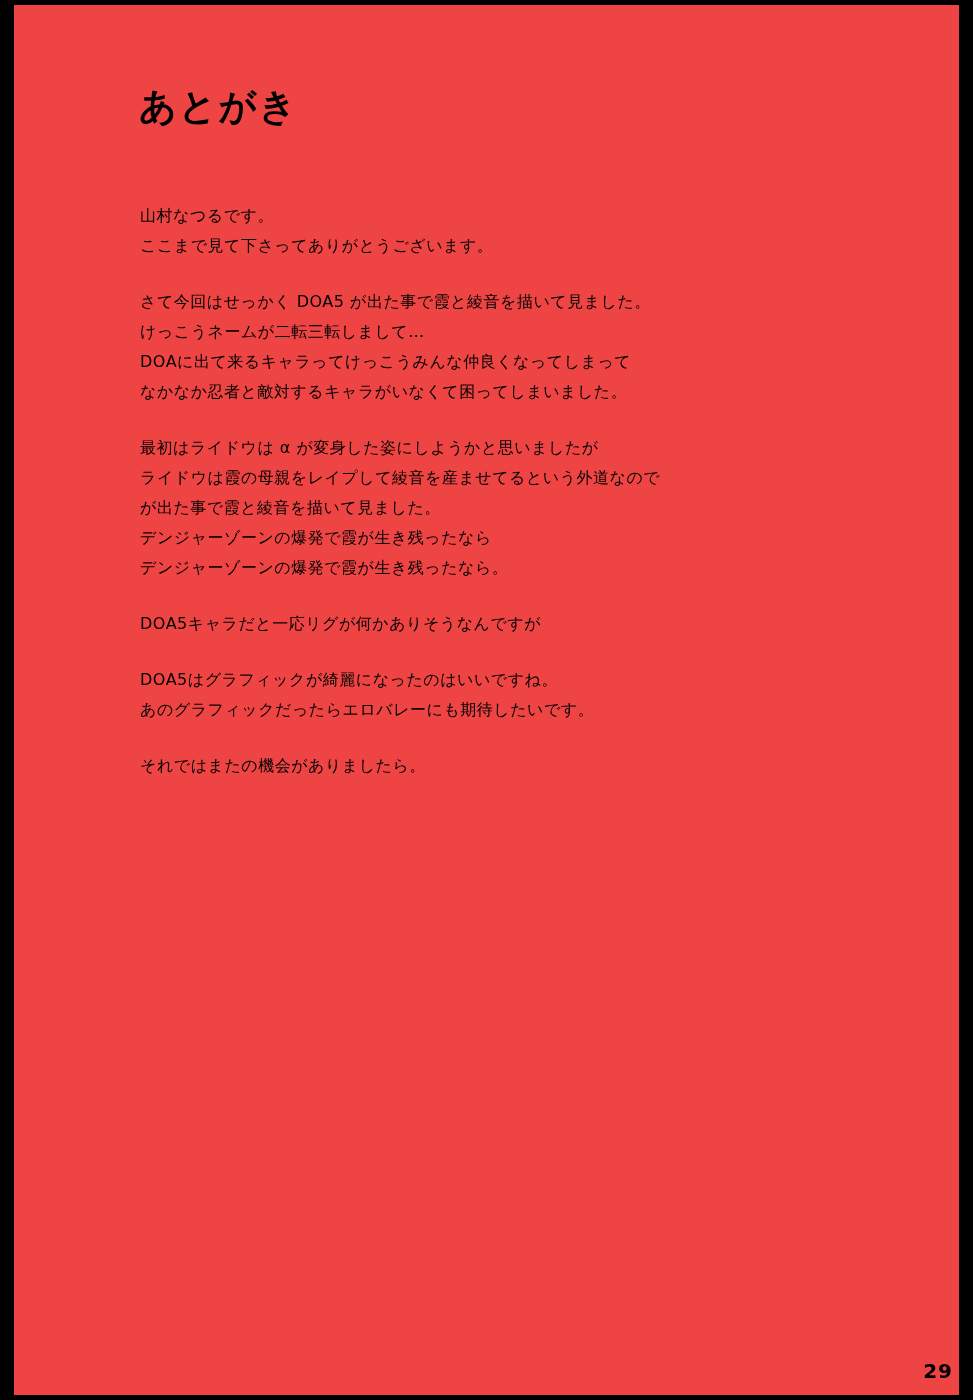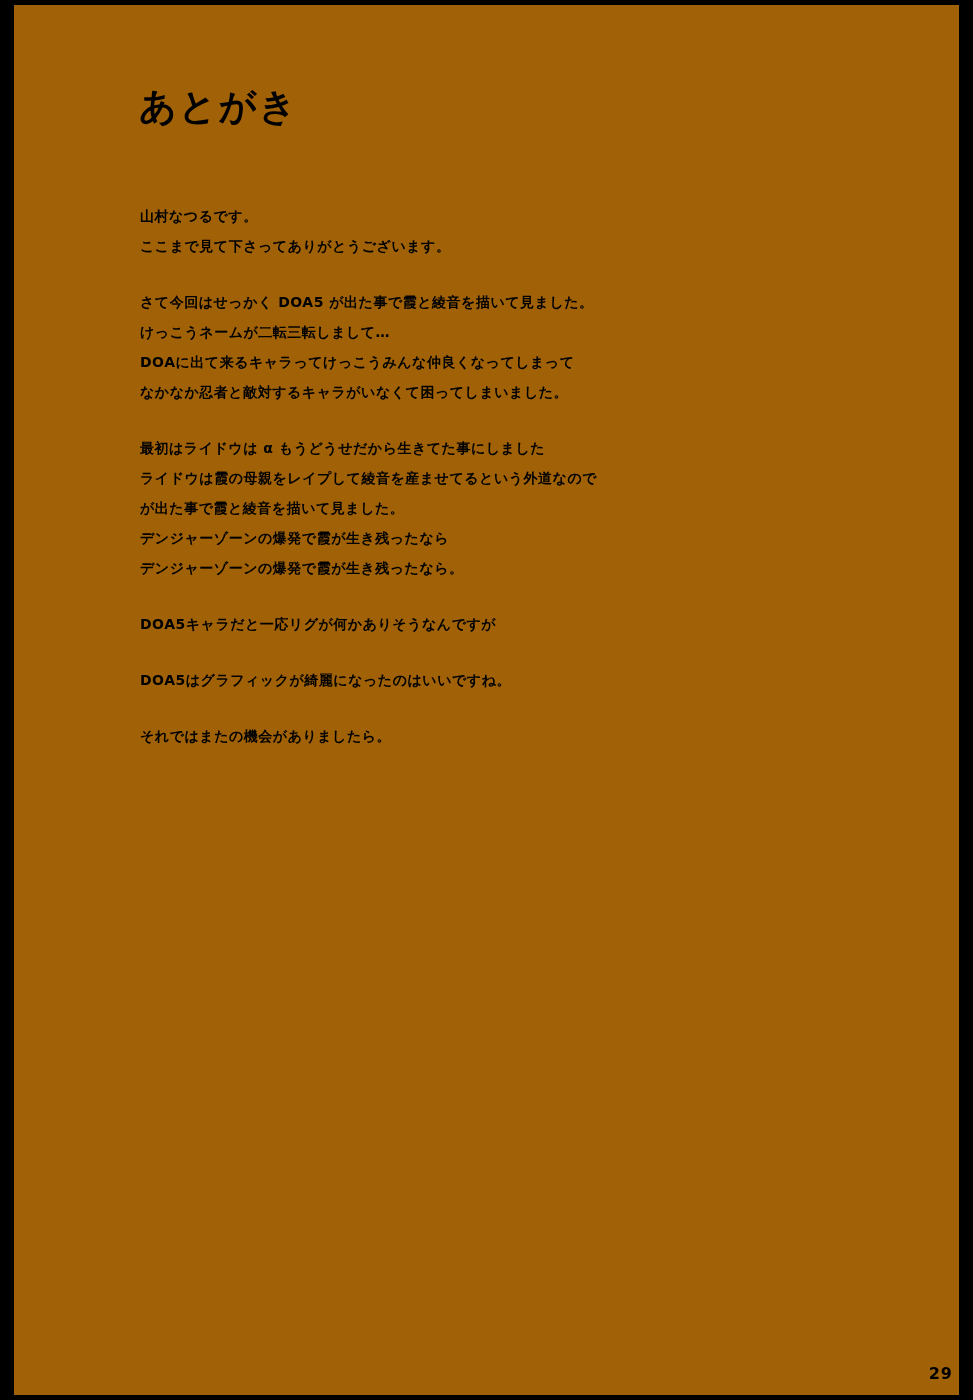--- a/index.html
+++ b/index.html
@@ -12,61 +12,61 @@
     height: 1400px;
     overflow: hidden;
     font-family: "DejaVu Sans", sans-serif;
   }
   .page {
     position: absolute;
     left: 14px;
     top: 5px;
     width: 945px;
     height: 1390px;
-    background: #a16207;
+    background: #ef4444;
   }
   .afterword-title {
     position: absolute;
     left: 125px;
     top: 83px;
     font-family: "DejaVu Sans", sans-serif;
     font-size: 37px;
     font-weight: 700;
     letter-spacing: 2px;
     color: #000000;
     line-height: 1;
   }
   .body-text {
     position: absolute;
     left: 126px;
     top: 196px;
     width: 760px;
     color: #000000;
     font-family: "DejaVu Sans", sans-serif;
-    font-size: 14px;
-    font-weight: 700;
+    font-size: 16px;
+    font-weight: 400;
     line-height: 30px;
     letter-spacing: 0.5px;
   }
   .para {
     margin: 0 0 26px 0;
   }
   .para:last-child {
     margin-bottom: 8px;
   }
   .line {
     display: block;
     white-space: pre;
   }
   .page-number {
     position: absolute;
     right: 6px;
     bottom: 12px;
     font-family: "DejaVu Sans", sans-serif;
-    font-size: 16px;
+    font-size: 20px;
     font-weight: 700;
     color: #000000;
     letter-spacing: 1px;
   }
 </style>
 </head>
 <body>
 
 <div class="page">
 
@@ -80,33 +80,34 @@
     </div>
 
     <div class="para">
       <span class="line">さて今回はせっかく DOA5 が出た事で霞と綾音を描いて見ました。</span>
       <span class="line">けっこうネームが二転三転しまして…</span>
       <span class="line">DOAに出て来るキャラってけっこうみんな仲良くなってしまって</span>
       <span class="line">なかなか忍者と敵対するキャラがいなくて困ってしまいました。</span>
     </div>
 
     <div class="para">
-      <span class="line">最初はライドウは α もうどうせだから生きてた事にしました</span>
+      <span class="line">最初はライドウは α が変身した姿にしようかと思いましたが</span>
       <span class="line">ライドウは霞の母親をレイプして綾音を産ませてるという外道なので</span>
       <span class="line">が出た事で霞と綾音を描いて見ました。</span>
       <span class="line">デンジャーゾーンの爆発で霞が生き残ったなら</span>
       <span class="line">デンジャーゾーンの爆発で霞が生き残ったなら。</span>
     </div>
 
     <div class="para">
       <span class="line">DOA5キャラだと一応リグが何かありそうなんですが</span>
     </div>
 
     <div class="para">
       <span class="line">DOA5はグラフィックが綺麗になったのはいいですね。</span>
+      <span class="line">あのグラフィックだったらエロバレーにも期待したいです。</span>
     </div>
 
     <div class="para">
       <span class="line">それではまたの機会がありましたら。</span>
     </div>
 
   </div>
 
   <div class="page-number">29</div>
 

